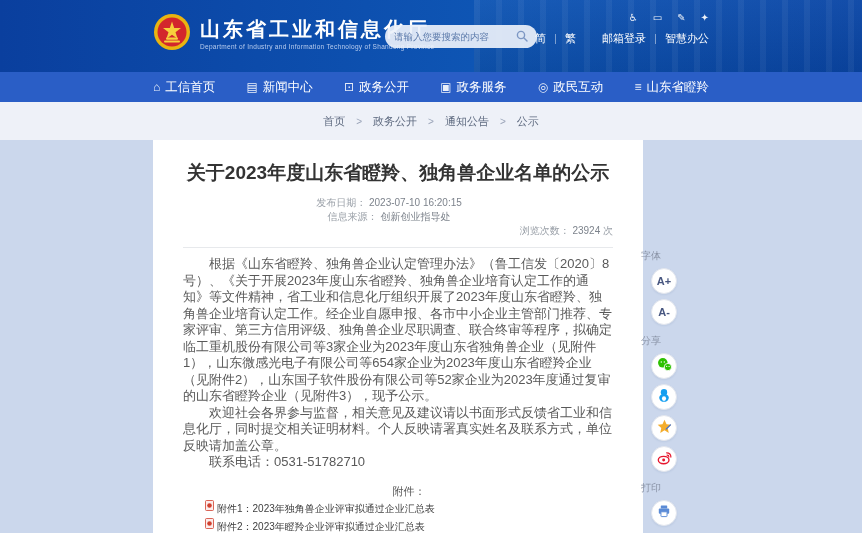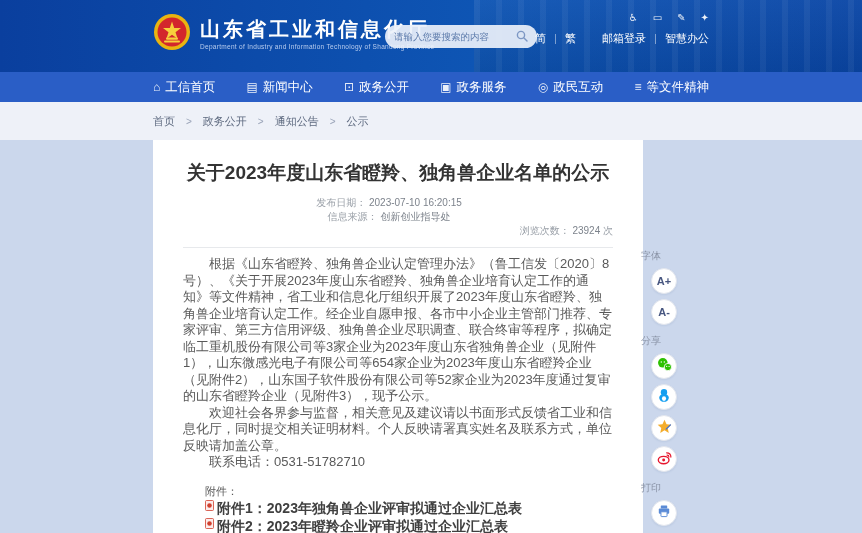--- a/index.html
+++ b/index.html
@@ -31,39 +31,39 @@
   .quick-links{margin-top:8px;font-size:11px;color:#fff;display:flex;gap:9px;align-items:center;justify-content:flex-end;}
   .vdiv{width:1px;height:10px;background:rgba(255,255,255,.45);display:inline-block;}
   .quick-links span{cursor:pointer;}
   
   .nav{position:absolute;top:72px;left:0;right:0;height:30px;background:#2a5ec6;}
   .nav .inner{width:556px;margin:0 auto;height:100%;display:flex;justify-content:space-between;align-items:center;}
   .nav-item{display:flex;align-items:center;gap:5px;color:#fff;font-size:12.5px;cursor:pointer;white-space:nowrap;}
   .nav-ic{font-size:12px;opacity:.9;}
   
   .crumbs{position:absolute;top:102px;left:0;right:0;height:38px;background:#eef1f8;display:flex;align-items:center;}
-  .crumbs .inner{width:556px;margin:0 auto;display:flex;gap:11px;font-size:11px;color:#5f6b80;align-items:center;}
+  .crumbs .inner{width:556px;margin:0 auto;display:flex;gap:11px;font-size:11px;color:#5f6b80;align-items:center;justify-content:center;}
   .crumb{cursor:pointer;}
   .crumb-sep{color:#9aa4b8;font-size:10px;}
   
   .card{position:absolute;top:140px;left:153px;width:490px;height:450px;background:#fff;
     padding:20px 30px 0;overflow:hidden;}
   .art-title{font-size:19px;font-weight:bold;color:#333;text-align:center;line-height:26px;}
   .meta{display:flex;margin-top:10px;font-size:10px;color:#9aa0a8;align-items:center;flex-direction:column;}
   .meta .grp{margin-right:18px;}
   .meta .val{color:#7d838c;}
   .meta .right{margin-left:auto;}
   .hr{height:1px;background:#e7e9ec;margin-top:9px;}
   .body p{font-size:13px;color:#595959;line-height:16.5px;text-indent:2em;}
   .body p.p1{margin-top:8px;}
   .body p.info{margin-top:0;}
-  .attach-label{margin-top:13px;font-size:11px;color:#595959;text-indent:2em;}
+  .attach-label{margin-top:13px;font-size:11px;color:#595959;text-indent:2em;text-align:center;}
   .attach-item{display:flex;align-items:center;gap:3px;margin-top:3px;padding-left:22px;height:15px;}
   .attach-item .pdf{position:relative;top:-3px;flex:0 0 auto;}
-  .attach-item a{font-size:14px;color:#404040;text-decoration:none;cursor:pointer;font-weight:bold;}
+  .attach-item a{font-size:10px;color:#404040;text-decoration:none;cursor:pointer;}
   
   .tools{position:absolute;left:641px;top:240px;width:46px;text-align:left;}
   .tool-label{font-size:10px;color:#8a93a6;margin:9px 0 4px;}
   .tbtn{width:26px;height:26px;border-radius:50%;background:#fff;border:1px solid #e2e6ee;
     display:flex;align-items:center;justify-content:center;margin:5px auto;cursor:pointer;
     box-shadow:0 1px 2px rgba(30,60,120,.08);}
   .tbtn.font{font-size:11px;font-weight:bold;color:#46557f;}
 </style>
 </head>
 <body>
@@ -135,21 +135,21 @@
       <div class="nav-item">
         <span class="nav-ic">▣</span>
         <span>政务服务</span>
       </div>
       <div class="nav-item">
         <span class="nav-ic">◎</span>
         <span>政民互动</span>
       </div>
       <div class="nav-item">
         <span class="nav-ic">≡</span>
-        <span>等文件精神</span>
+        <span>山东省瞪羚</span>
       </div>
     </div>
   </div>
 
   <div class="crumbs">
     <div class="inner">
       <span class="crumb">首页</span>
       <span class="crumb-sep">&gt;</span>
       <span class="crumb">政务公开</span>
       <span class="crumb-sep">&gt;</span>

